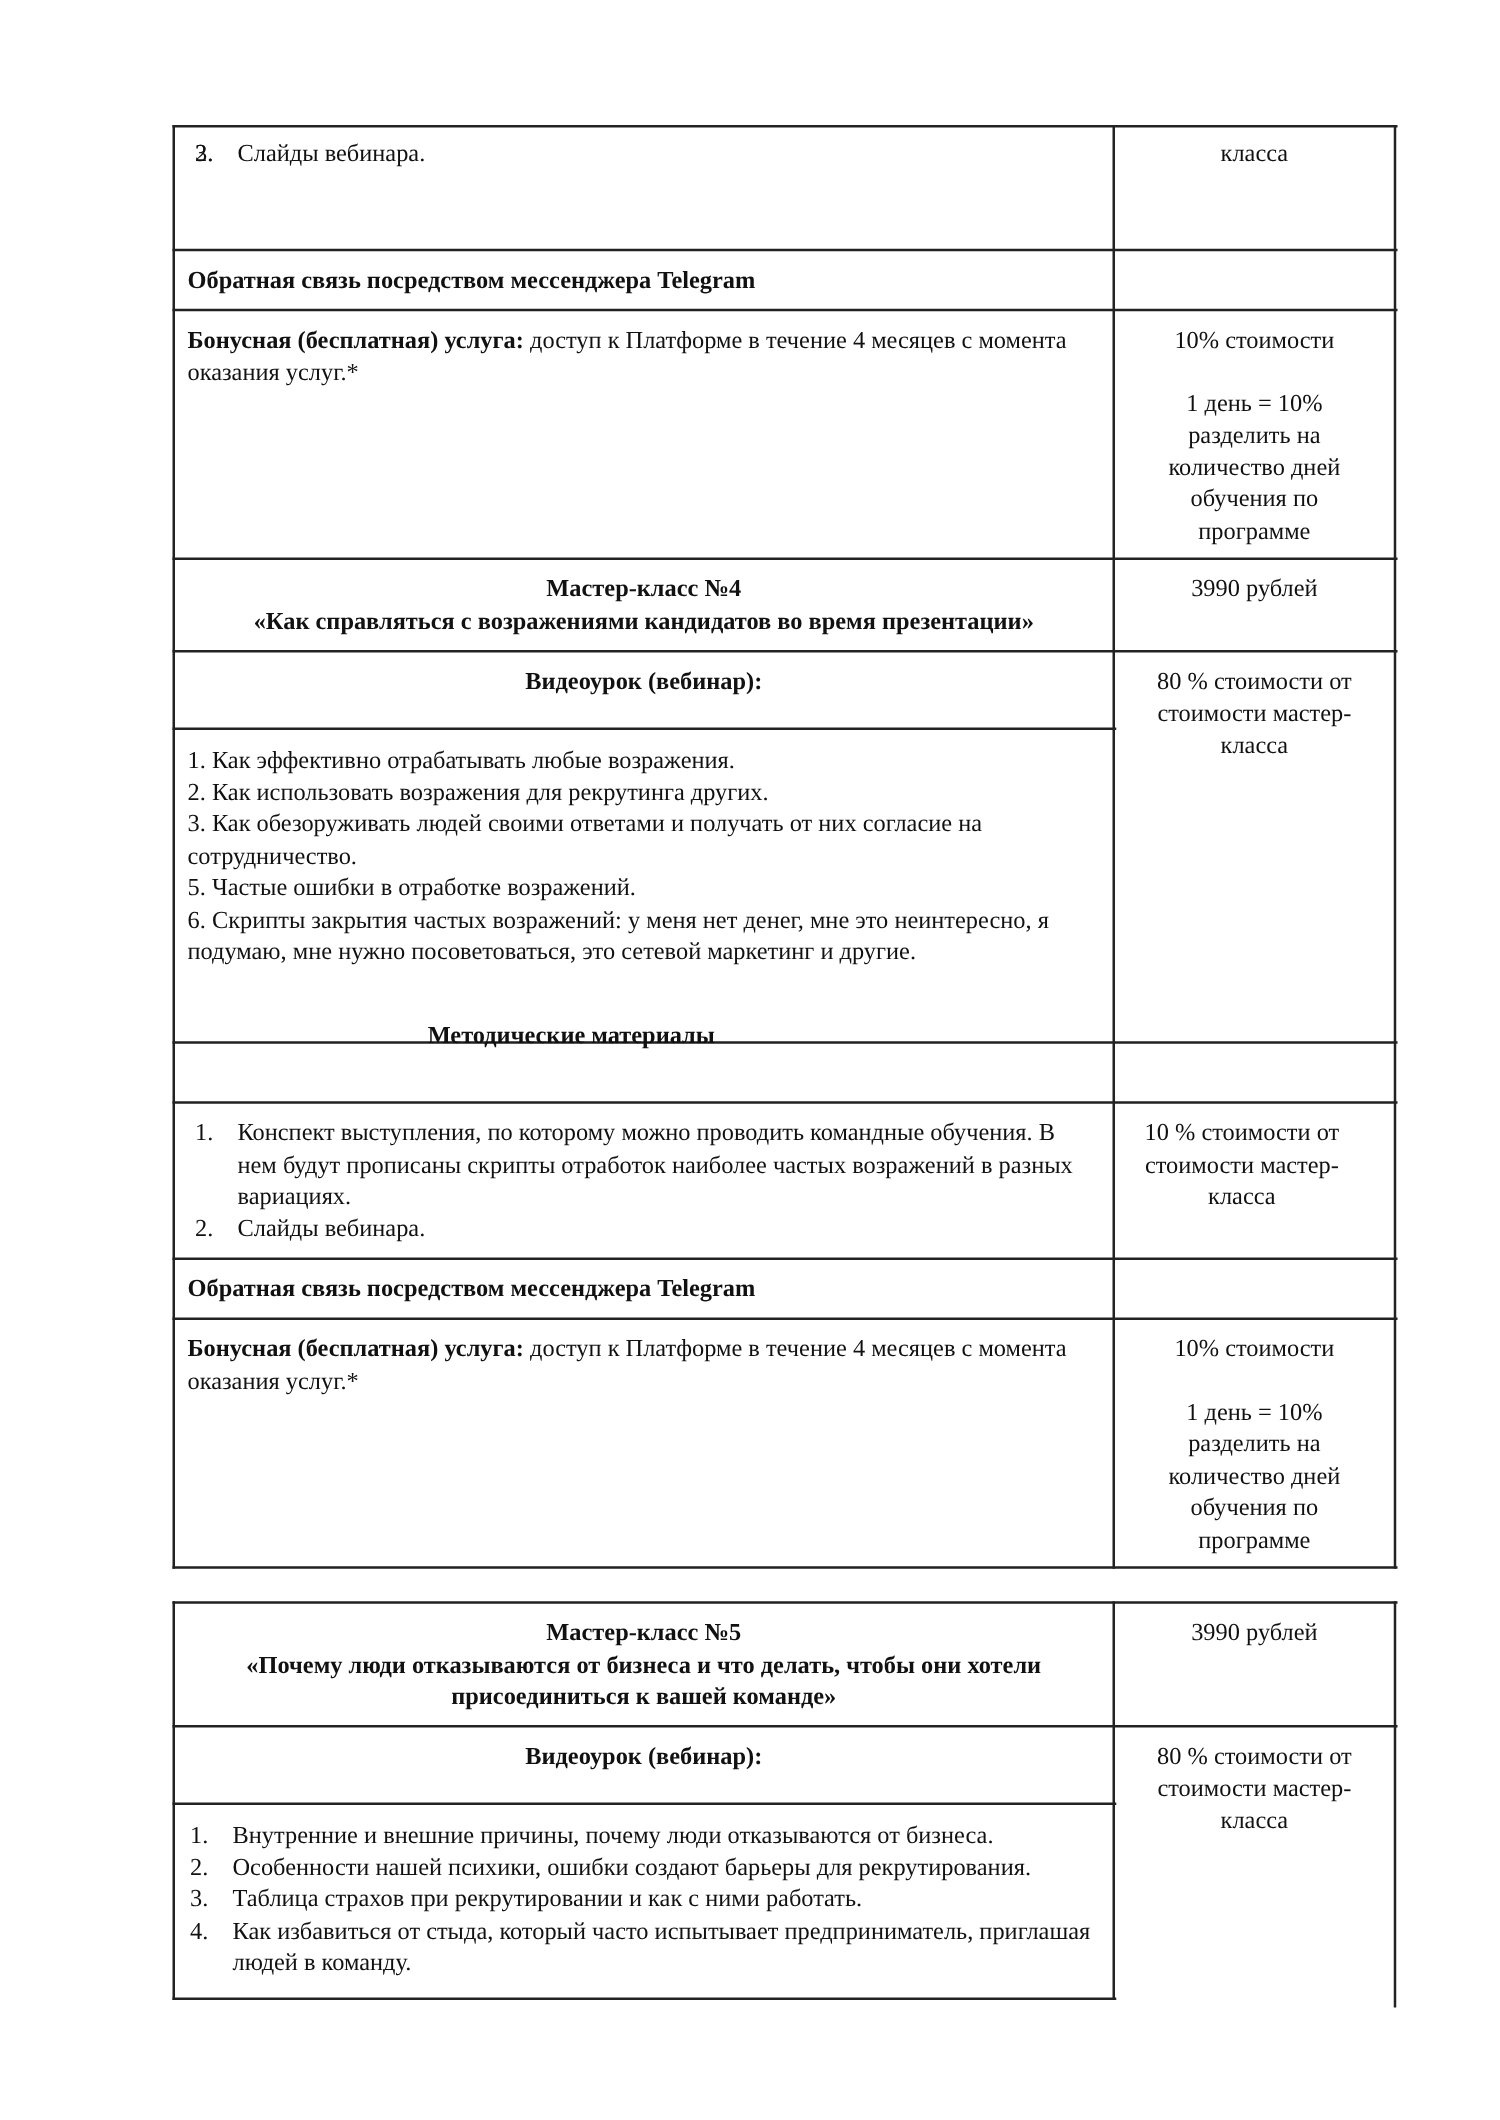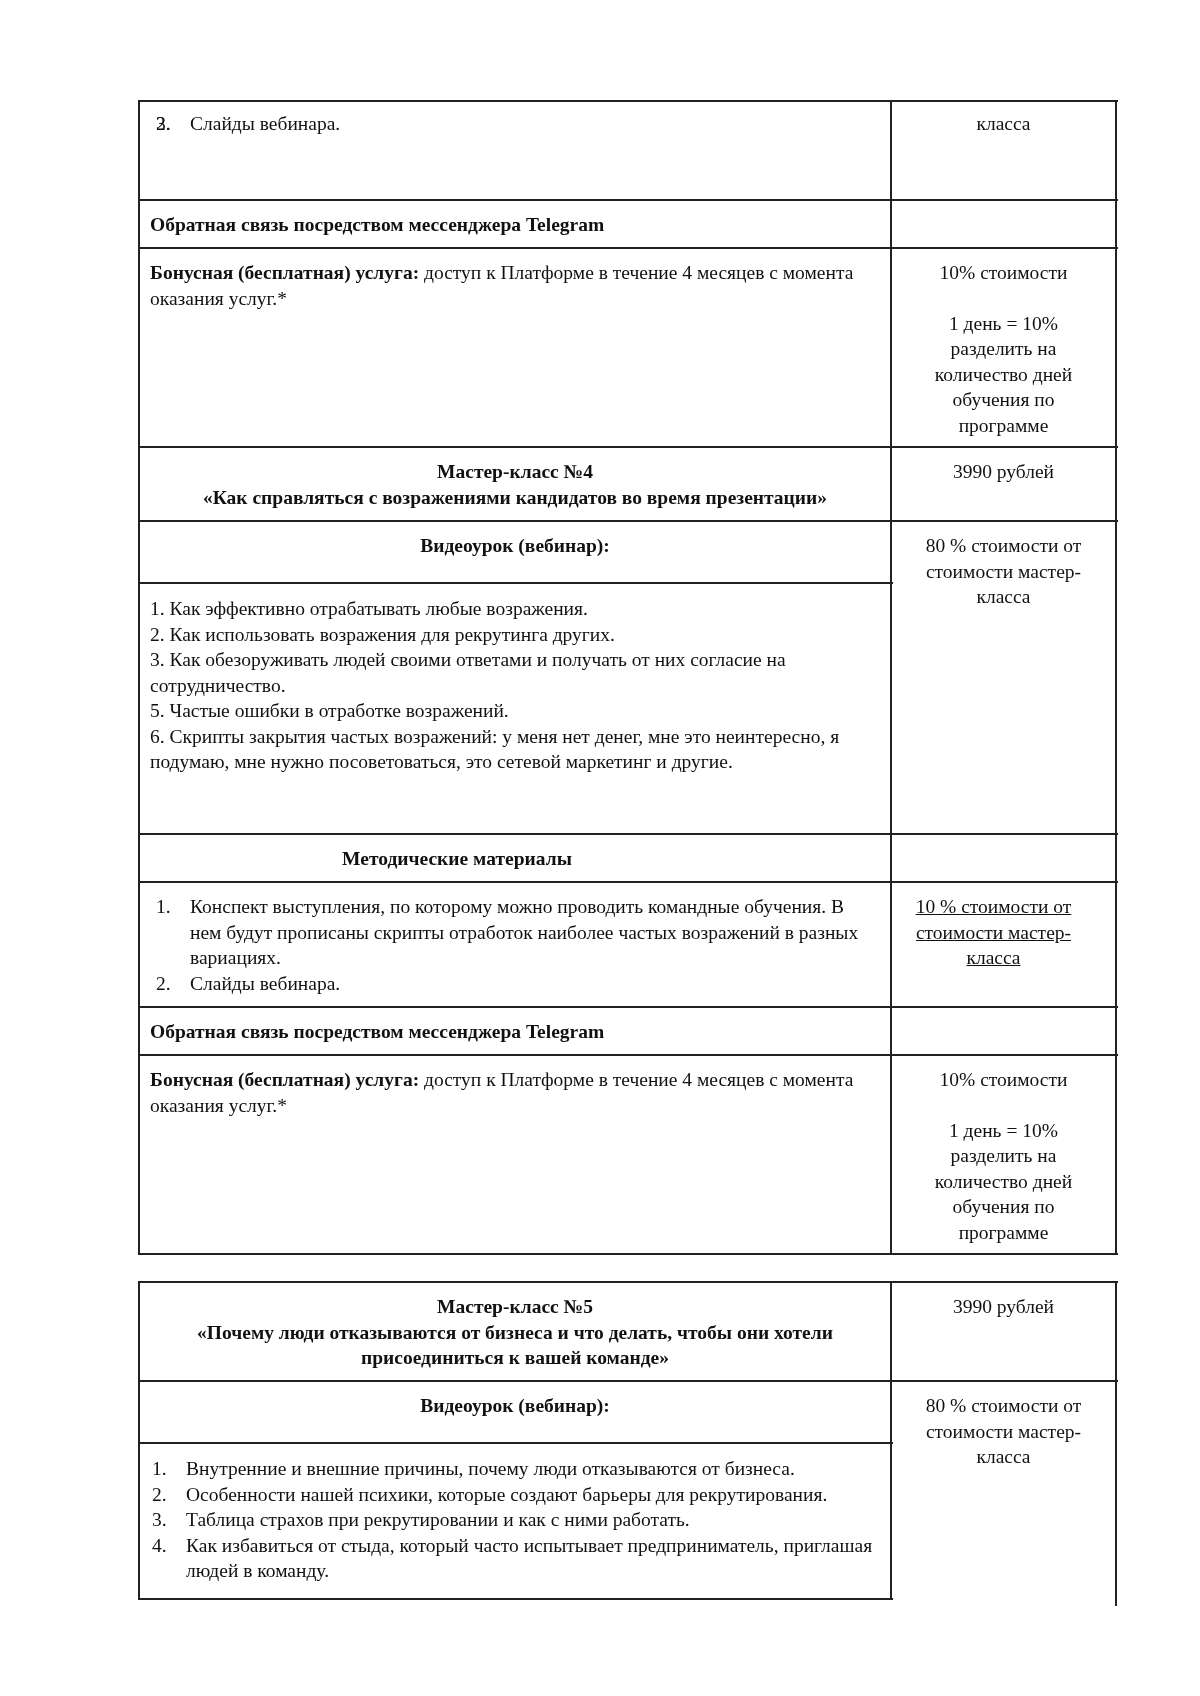--- a/index.html
+++ b/index.html
@@ -68,29 +68,29 @@
   <div class="cell pad center" style="left:892px; top:524px; width:223px; padding:9px 18px 0 18px;">80 % стоимости от стоимости мастер-класса</div>
 
   <div class="cell pad plain" style="left:140px; top:586px; width:750px; padding-top:10px;">
     <p>1. Как эффективно отрабатывать любые возражения.</p>
     <p>2. Как использовать возражения для рекрутинга других.</p>
     <p>3. Как обезоруживать людей своими ответами и получать от них согласие на сотрудничество.</p>
     <p>5. Частые ошибки в отработке возражений.</p>
     <p>6. Скрипты закрытия частых возражений: у меня нет денег, мне это неинтересно, я подумаю, мне нужно посоветоваться, это сетевой маркетинг и другие.</p>
   </div>
 
-  <div class="cell pad bold center" style="left:140px; top:837px; width:634px; padding-top:9px;">Методические материалы</div>
+  <div class="cell pad bold center" style="left:140px; top:807px; width:634px; padding-top:9px;">Методические материалы</div>
 
   <div class="cell pad" style="left:140px; top:885px; width:750px; padding-top:9px;">
     <ol class="list">
       <li><span class="num">1.</span><span>Конспект выступления, по которому можно проводить командные обучения. В нем будут прописаны скрипты отработок наиболее частых возражений в разных вариациях.</span></li>
       <li><span class="num">2.</span><span>Слайды вебинара.</span></li>
     </ol>
   </div>
-  <div class="cell pad center" style="left:892px; top:885px; width:203px; padding:9px 18px 0 18px;text-decoration:underline;">10 % стоимости от стоимости мастер-класса</div>
+  <div class="cell pad center" style="left:892px; top:885px; width:203px; padding:9px 18px 0 18px;">10 % стоимости от стоимости мастер-класса</div>
 
   <div class="cell pad bold" style="left:140px; top:1010px; width:750px; padding-top:9px;">Обратная связь посредством мессенджера Telegram</div>
   <div class="cell pad center" style="left:892px; top:1010px; width:223px;"></div>
 
   <div class="cell pad" style="left:140px; top:1058px; width:750px; padding-top:9px;">
     <span class="bold">Бонусная (бесплатная) услуга:</span><span> доступ к Платформе в течение 4 месяцев с момента оказания услуг.*</span>
   </div>
   <div class="cell pad center" style="left:892px; top:1058px; width:223px; padding-top:9px;">
     <div>10% стоимости</div>
     <div class="gap"></div>
@@ -112,18 +112,18 @@
     <div>«Почему люди отказываются от бизнеса и что делать, чтобы они хотели присоединиться к вашей команде»</div>
   </div>
   <div class="cell pad center" style="left:892px; top:1285px; width:223px; padding-top:9px;">3990 рублей</div>
 
   <div class="cell pad bold center" style="left:140px; top:1384px; width:750px; padding-top:9px;">Видеоурок (вебинар):</div>
   <div class="cell pad center" style="left:892px; top:1384px; width:223px; padding:9px 18px 0 18px;">80 % стоимости от стоимости мастер-класса</div>
 
   <div class="cell pad" style="left:140px; top:1446px; width:750px; padding:10px 8px 0 6px;">
     <ol class="list">
       <li><span class="num">1.</span><span>Внутренние и внешние причины, почему люди отказываются от бизнеса.</span></li>
-      <li><span class="num">2.</span><span>Особенности нашей психики, которые создают барьеры для рекрутирования.</span></li>
+      <li><span class="num">2.</span><span>Особенности нашей психики, ошибки создают барьеры для рекрутирования.</span></li>
       <li><span class="num">3.</span><span>Таблица страхов при рекрутировании и как с ними работать.</span></li>
       <li><span class="num">4.</span><span>Как избавиться от стыда, который часто испытывает предприниматель, приглашая людей в команду.</span></li>
     </ol>
   </div>
 </div>
 
 </body></html>

